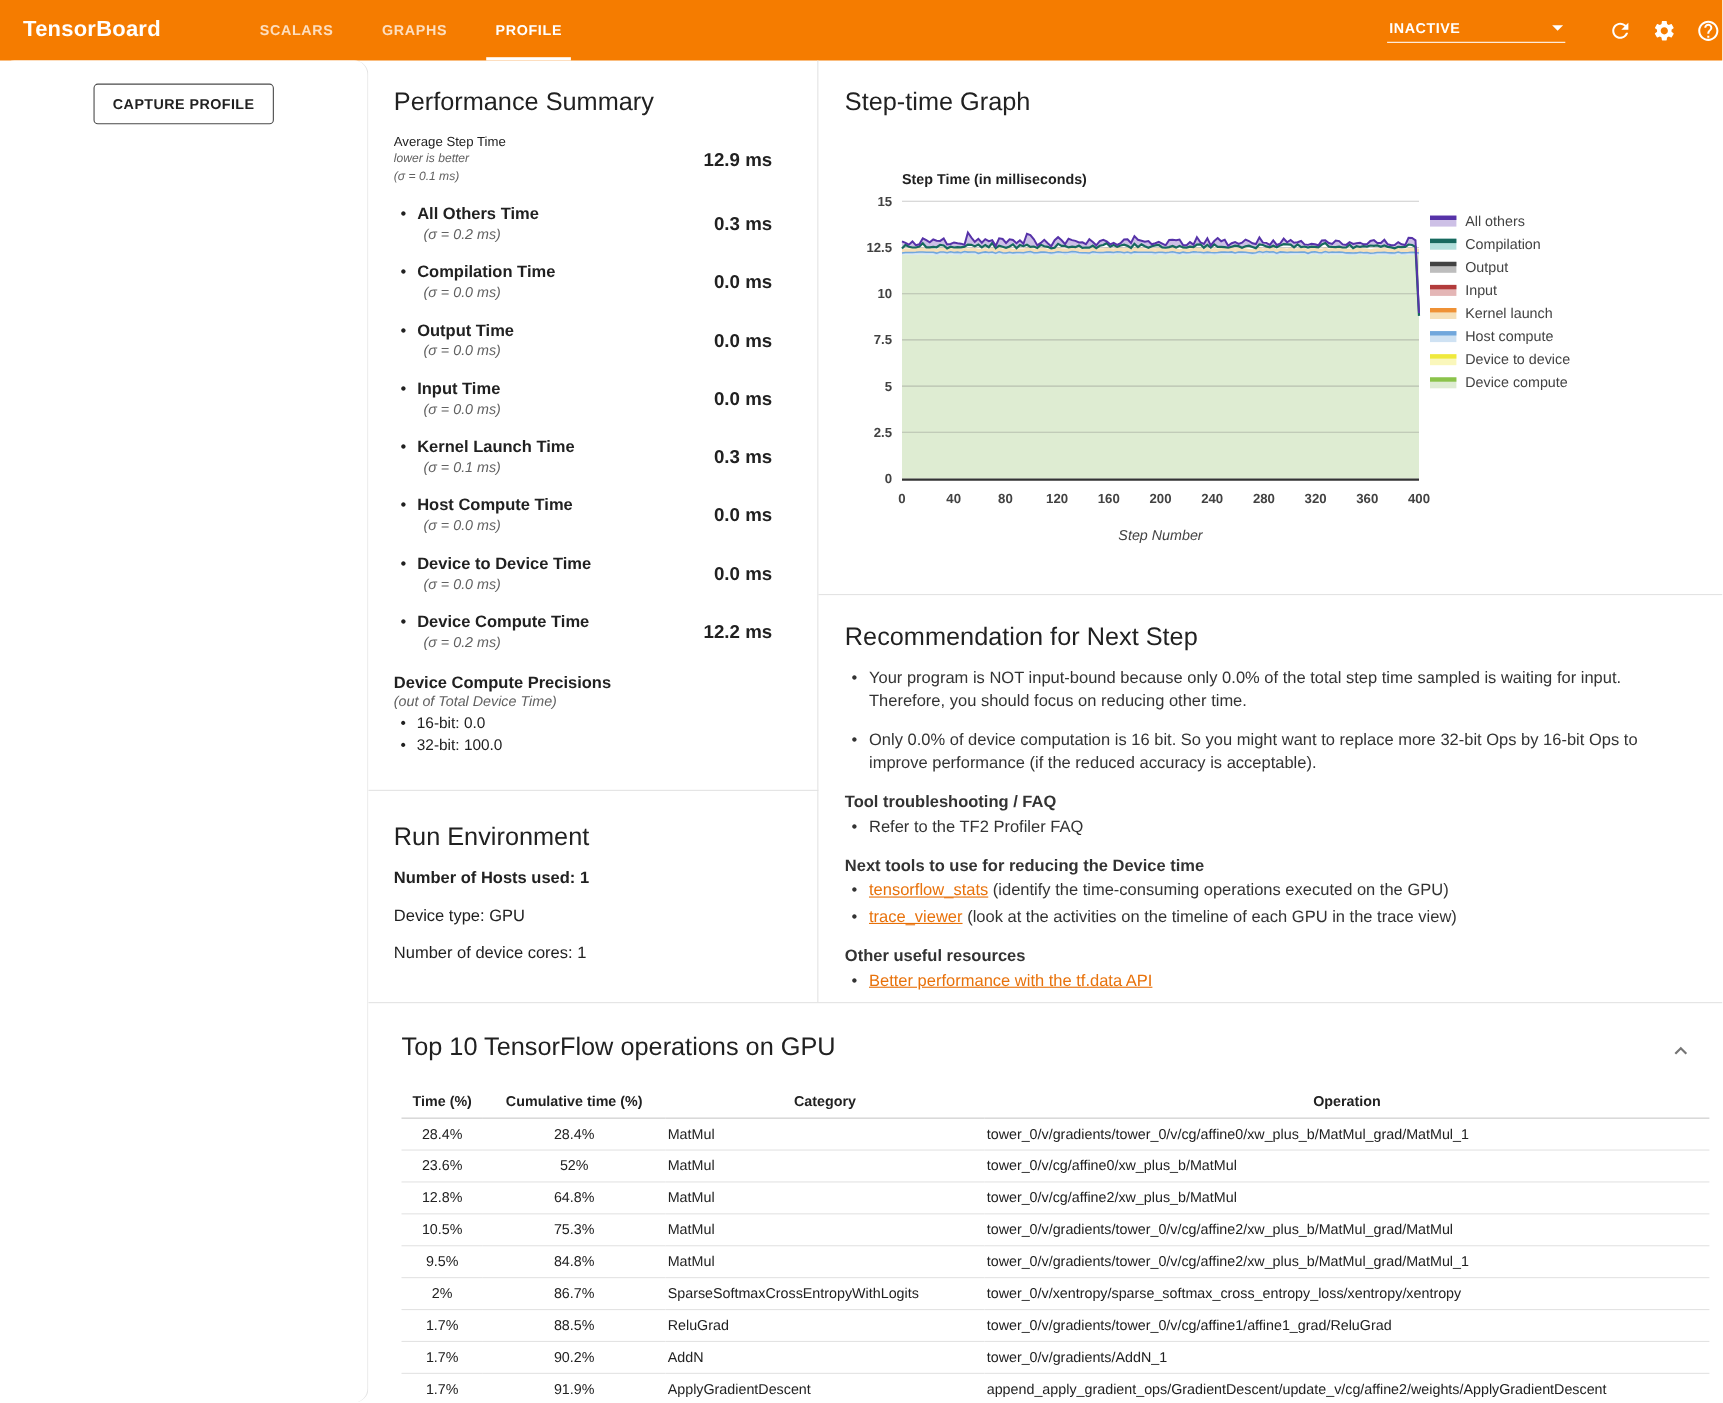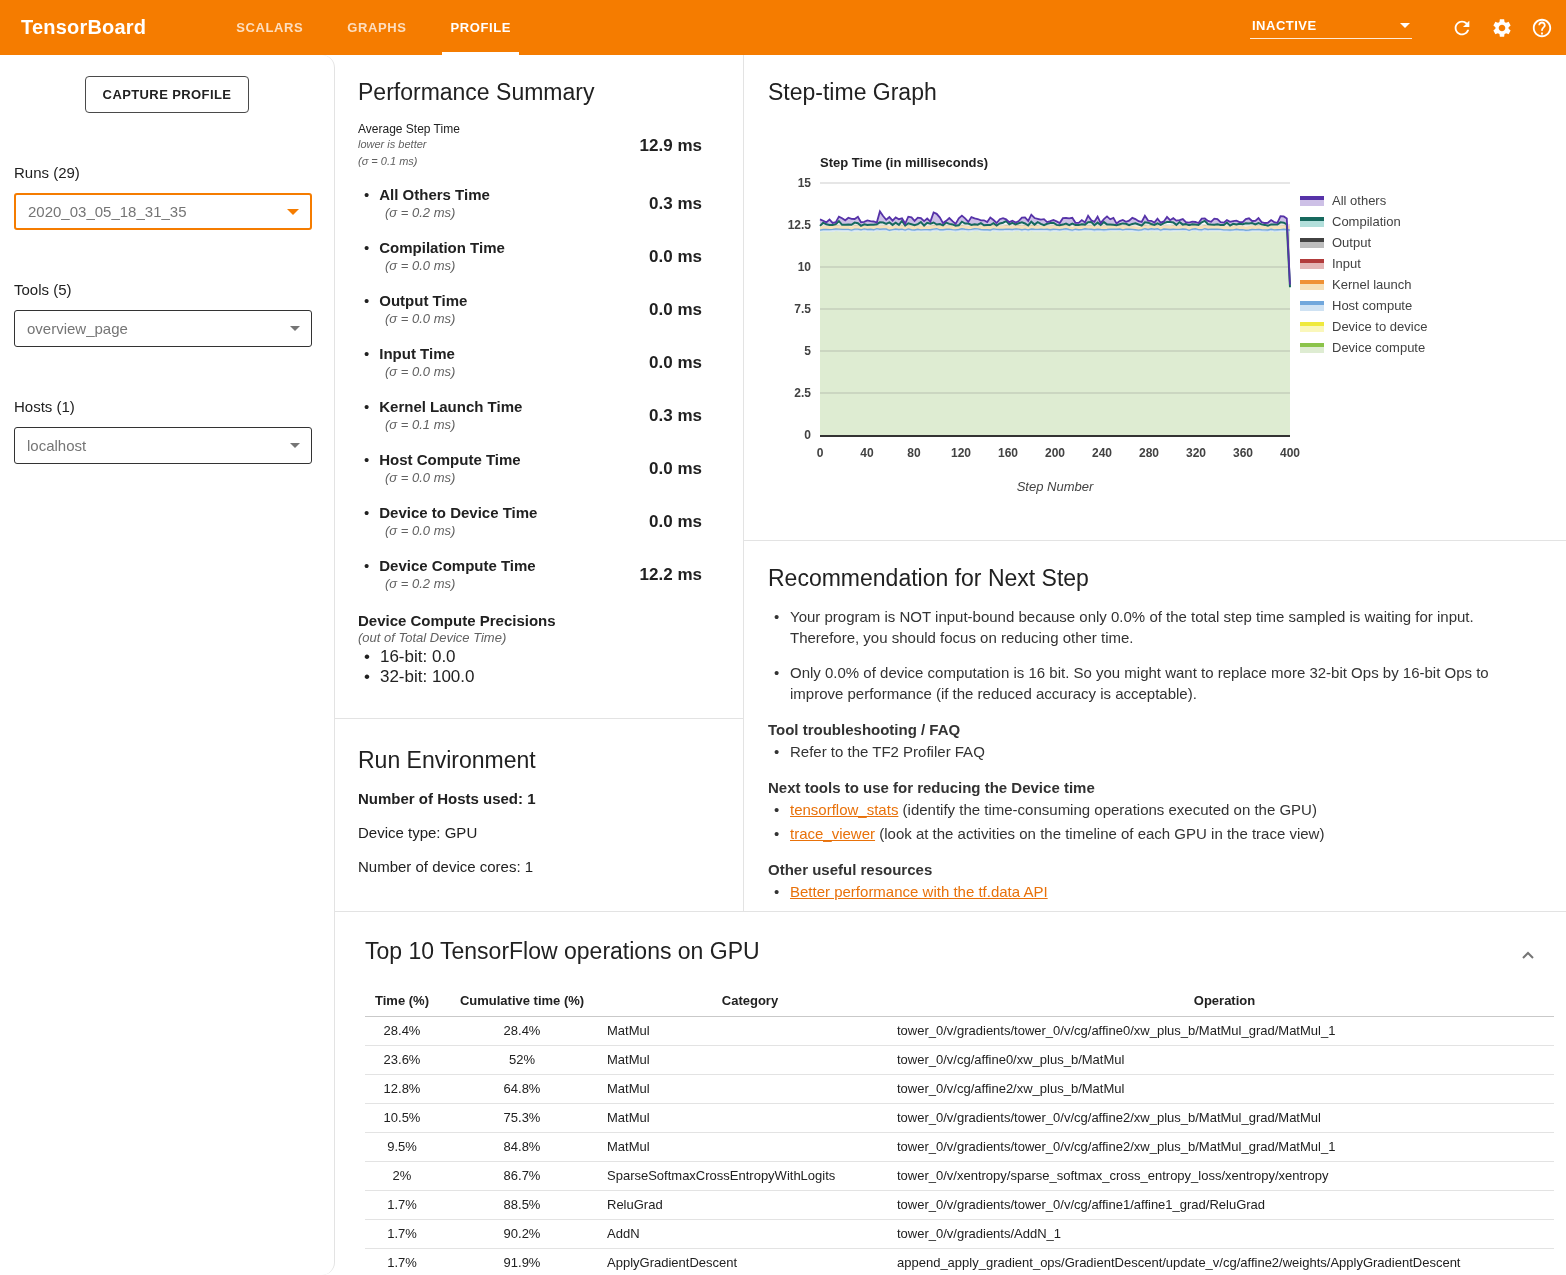--- a/index.html
+++ b/index.html
@@ -7,21 +7,21 @@
   body { font-family:"Liberation Sans", sans-serif; color:#212121; }
   .app { position:relative; width:1566px; height:1275px; background:#fff; overflow:hidden; }
 
   
   .hdr { position:absolute; left:0; top:0; width:1566px; height:55px; background:#f57c00; display:flex; align-items:center; }
   .hdr-logo { color:#fff; font-size:20px; font-weight:bold; margin-left:21px; letter-spacing:0.2px; }
   .hdr-tabs { display:flex; margin-left:68px; height:55px; align-items:flex-end; }
   .hdr-tab { color:rgba(255,255,255,0.75); font-size:13px; font-weight:bold; letter-spacing:0.6px; padding:0 22px; height:55px; display:flex; align-items:center; cursor:pointer; position:relative; }
   .hdr-tab.active { color:#fff; }
   .hdr-tab.active::after { content:""; position:absolute; left:14px; right:14px; bottom:0; height:3px; background:#fff; }
-  .hdr-right { position:absolute; right:12px; top:0; height:55px; display:flex; align-items:center; }
+  .hdr-right { position:absolute; right:1px; top:0; height:55px; display:flex; align-items:center; }
   .hdr-select { width:162px; border-bottom:1px solid rgba(255,255,255,0.85); display:flex; align-items:center; justify-content:space-between; padding:2px 2px 5px 2px; margin-right:22px; cursor:pointer; }
   .hdr-select span { color:#fff; font-size:13px; font-weight:bold; letter-spacing:0.5px; }
   .caret-down-w { width:0; height:0; border-left:5px solid transparent; border-right:5px solid transparent; border-top:5px solid #fff; }
   .hdr-icon { width:24px; height:24px; margin-left:16px; cursor:pointer; display:flex; align-items:center; justify-content:center; }
   .hdr-icon svg { width:22px; height:22px; fill:#fff; }
 
   
   .sidebar { position:absolute; left:0; top:55px; width:335px; height:1220px; border-right:1px solid #e3e3e3; background:#fff;border-radius:13px; }
   .capture-btn { display:block; margin:21px auto 0 auto; padding:10px 17px; background:#fff; border:1px solid #4a4a4a; border-radius:4px; font-family:"Liberation Sans",sans-serif; font-size:13px; font-weight:bold; letter-spacing:0.4px; color:#212121; cursor:pointer; }
   .side-group { margin:0 22px 0 14px; }
@@ -44,21 +44,21 @@
   .perf-items { margin-top:16px; }
   .perf-item { display:flex; align-items:center; margin-bottom:17px; }
   .pi-left { flex:1; padding-left:6px; }
   .pi-label { font-size:15px; line-height:18px; }
   .pi-bullet { margin-right:10px; }
   .pi-name { font-weight:bold; }
   .pi-sigma { font-size:13px; font-style:italic; color:#616161; line-height:18px; padding-left:21px; }
   .prec { margin-top:19px; }
   .prec-title { font-size:15px; font-weight:bold; }
   .prec-note { font-size:13px; font-style:italic; color:#616161; line-height:18px; }
-  .prec-item { font-size:17px; line-height:20px; padding-left:6px; }
+  .prec-item { font-size:14px; line-height:20px; padding-left:6px; }
   .prec-item .pi-bullet { margin-right:10px; }
 
   
   .runenv { position:absolute; left:335px; top:718px; width:409px; height:193px; border-top:1px solid #e3e3e3; border-right:1px solid #e3e3e3; padding:28px 0 0 23px; }
   .env-line { font-size:15px; color:#212121; margin-top:17px; }
   .env-line:first-of-type { margin-top:16px;font-weight:bold; }
 
   
   .graph { position:absolute; left:744px; top:55px; width:822px; height:485px; padding:24px 0 0 24px; }
   .chart-title { position:absolute; left:76px; top:100px; font-size:13px; font-weight:bold; color:#212121; }
@@ -118,37 +118,20 @@
       <div class="hdr-icon">
         <svg viewBox="0 0 24 24">
             <path d="M12,2C6.48,2,2,6.48,2,12s4.48,10,10,10s10-4.48,10-10S17.52,2,12,2z M12,20c-4.41,0-8-3.59-8-8s3.59-8,8-8s8,3.59,8,8S16.41,20,12,20z M13,19h-2v-2h2V19z M15.07,11.25l-0.9,0.92C13.45,12.9,13,13.5,13,15h-2v-0.5c0-1.1,0.45-2.1,1.17-2.83l1.24-1.26c0.37-0.36,0.59-0.86,0.59-1.41c0-1.1-0.9-2-2-2s-2,0.9-2,2H8c0-2.21,1.79-4,4-4s4,1.79,4,4C16,9.88,15.64,10.68,15.07,11.25z"></path>
           </svg>
       </div>
     </div>
   </div>
 
   <div class="sidebar">
     <button class="capture-btn">CAPTURE PROFILE</button>
-    <div class="side-group">
-      <div class="side-label">Runs (29)</div>
-      <div class="select-box accent">
-        <span>2020_03_05_18_31_35</span>
-        <span class="caret-down-o"></span>
-      </div>
-      <div class="side-label">Tools (5)</div>
-      <div class="select-box">
-        <span>overview_page</span>
-        <span class="caret-down-g"></span>
-      </div>
-      <div class="side-label">Hosts (1)</div>
-      <div class="select-box">
-        <span>localhost</span>
-        <span class="caret-down-g"></span>
-      </div>
-    </div>
   </div>
 
   <div class="perf">
     <div class="sec-title">Performance Summary</div>
     <div class="perf-avg">
       <div class="perf-avg-left">
         <div class="pa-label">Average Step Time</div>
         <div class="pa-note">lower is better</div>
         <div class="pa-sigma">(σ = 0.1 ms)</div>
       </div>

